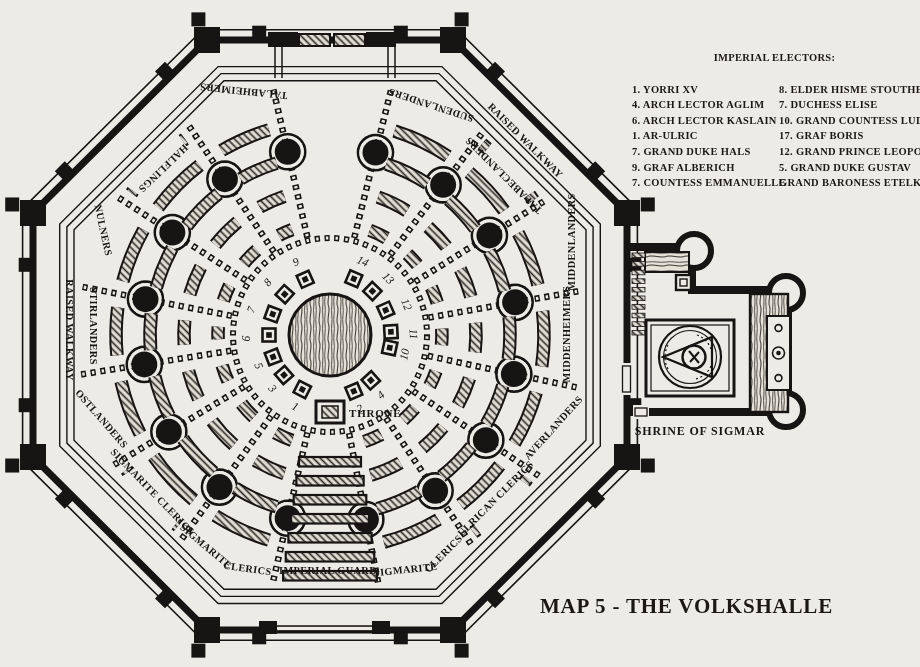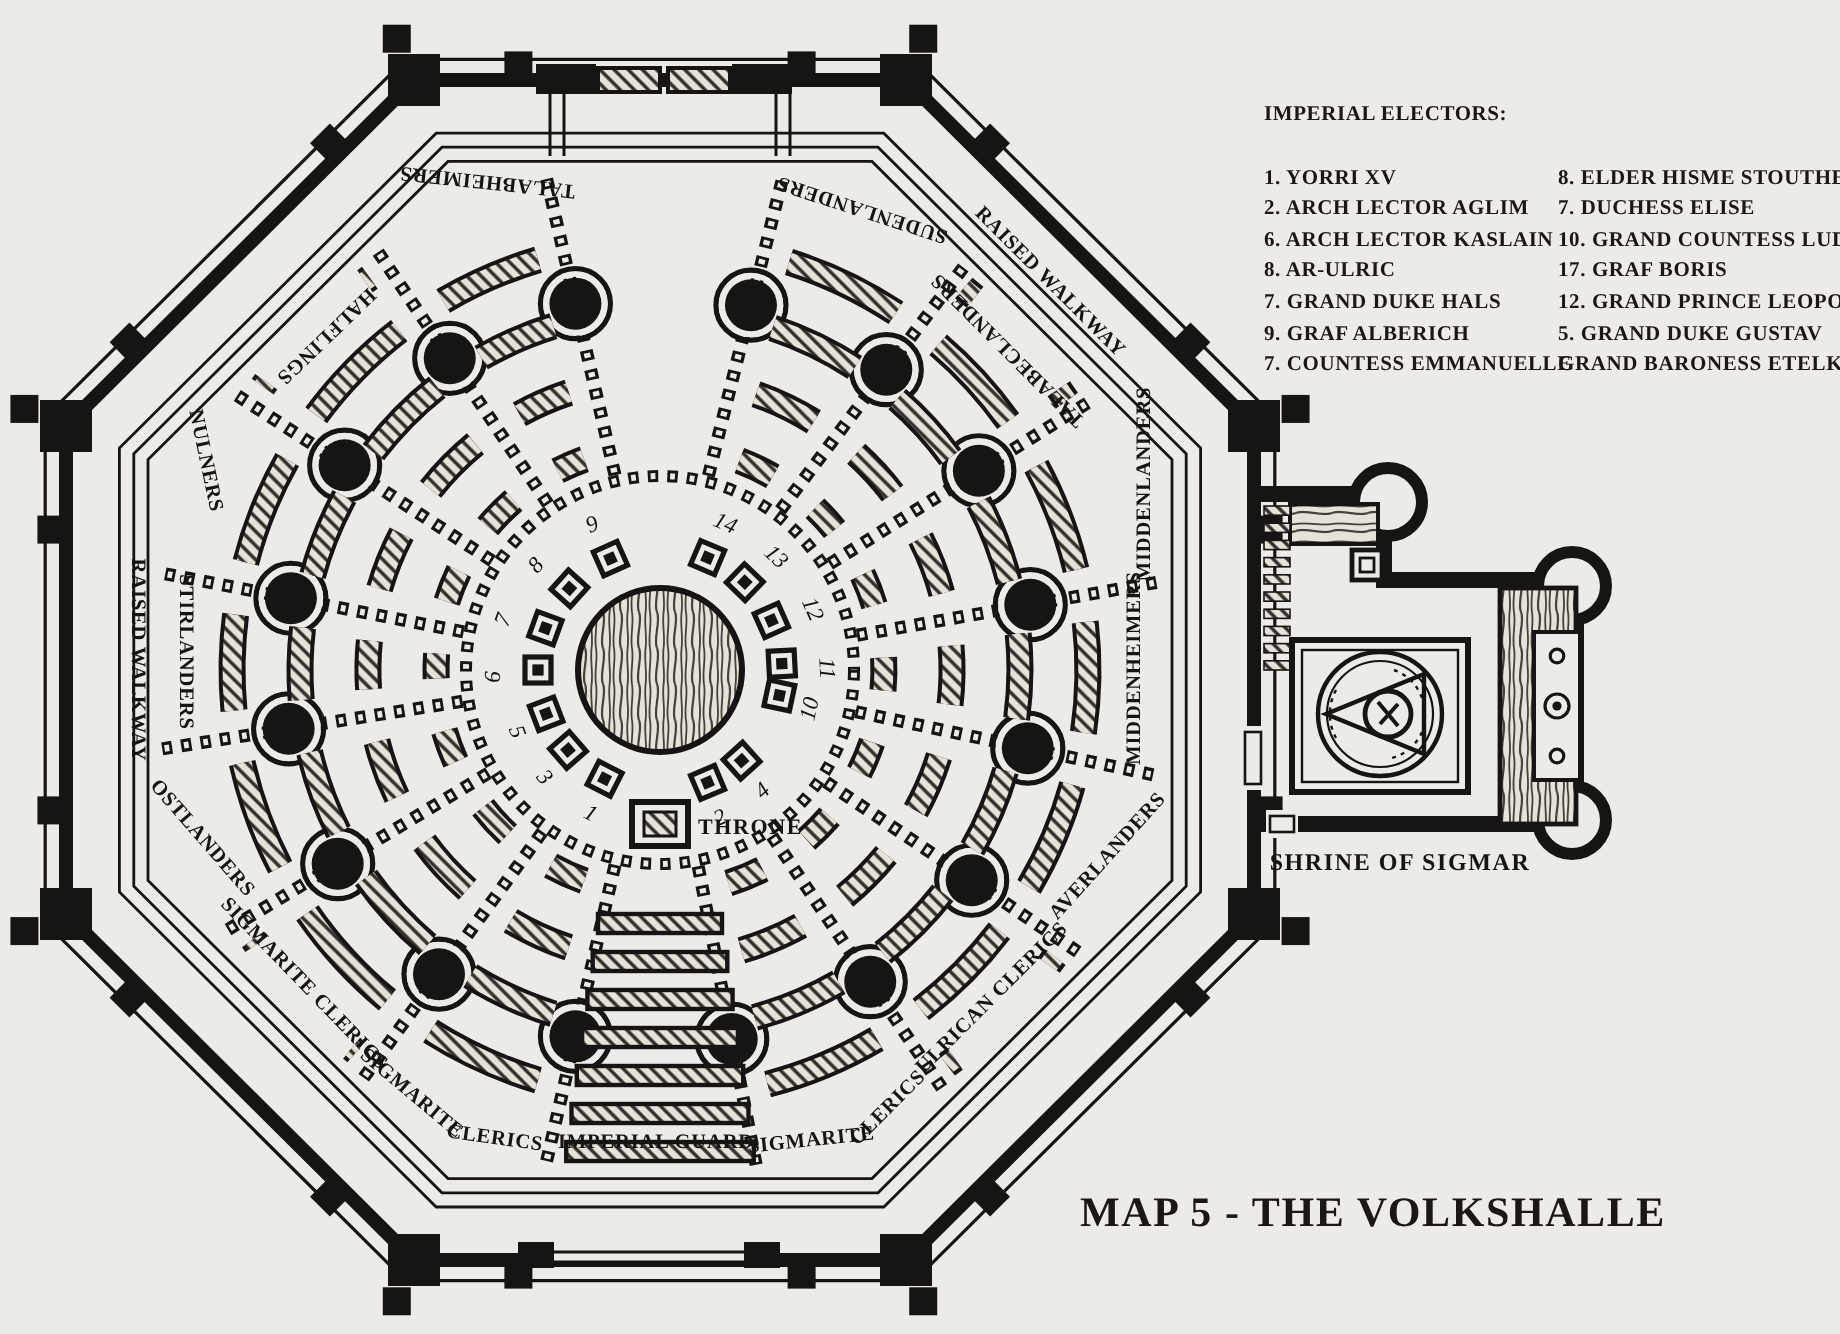--- a/index.html
+++ b/index.html
@@ -1,21 +1,21 @@
 <!DOCTYPE html>
 <html><head>
 <meta charset="utf-8">
 <style>
   html,body{margin:0;padding:0;background:#e9e7e2;}
   #page{position:relative;width:920px;height:667px;background:#edebe6;overflow:hidden;
         font-family:"Liberation Serif", serif;color:#1b1814;}
   #plan-svg{position:absolute;left:0;top:0;}
   .legend{position:absolute;left:632px;top:50px;width:285px;font-size:10.5px;
           letter-spacing:0.3px;font-weight:bold;line-height:15.6px;white-space:nowrap;}
-  .legend-heading{margin-bottom:16px;}
+  .legend-heading{margin-bottom:16px;text-align:center;}
   .legend-cols{display:flex;}
   .legend-col1{width:147px;}
   .legend-col2{width:140px;}
   .legend-col1 div,.legend-col2 div{height:15.6px;}
   .map-title{position:absolute;left:540px;top:594px;font-size:21px;font-weight:bold;
              letter-spacing:0.8px;white-space:nowrap;text-align:center;}
 </style>
 </head>
 <body>
 
@@ -520,23 +520,23 @@
         </g>
         <text x="700" y="435" font-size="12" font-family="&quot;Liberation Serif&quot;,serif" font-weight="bold" fill="#171513" text-anchor="middle" letter-spacing="0.8">SHRINE OF SIGMAR</text>
       </g>
     </svg>
 
   <div class="legend">
     <div class="legend-heading">IMPERIAL ELECTORS:</div>
     <div class="legend-cols">
       <div class="legend-col1">
         <div>1. YORRI XV</div>
-        <div>2. ARCH LECTOR AGLIM</div>
+        <div>4. ARCH LECTOR AGLIM</div>
         <div>6. ARCH LECTOR KASLAIN</div>
-        <div>8. AR-ULRIC</div>
+        <div>1. AR-ULRIC</div>
         <div>7. GRAND DUKE HALS</div>
         <div>9. GRAF ALBERICH</div>
         <div>7. COUNTESS EMMANUELLE</div>
       </div>
       <div class="legend-col2">
         <div>8. ELDER HISME STOUTHEART</div>
         <div>7. DUCHESS ELISE</div>
         <div>10. GRAND COUNTESS LUDMILA</div>
         <div>17. GRAF BORIS</div>
         <div>12. GRAND PRINCE LEOPOLD</div>

